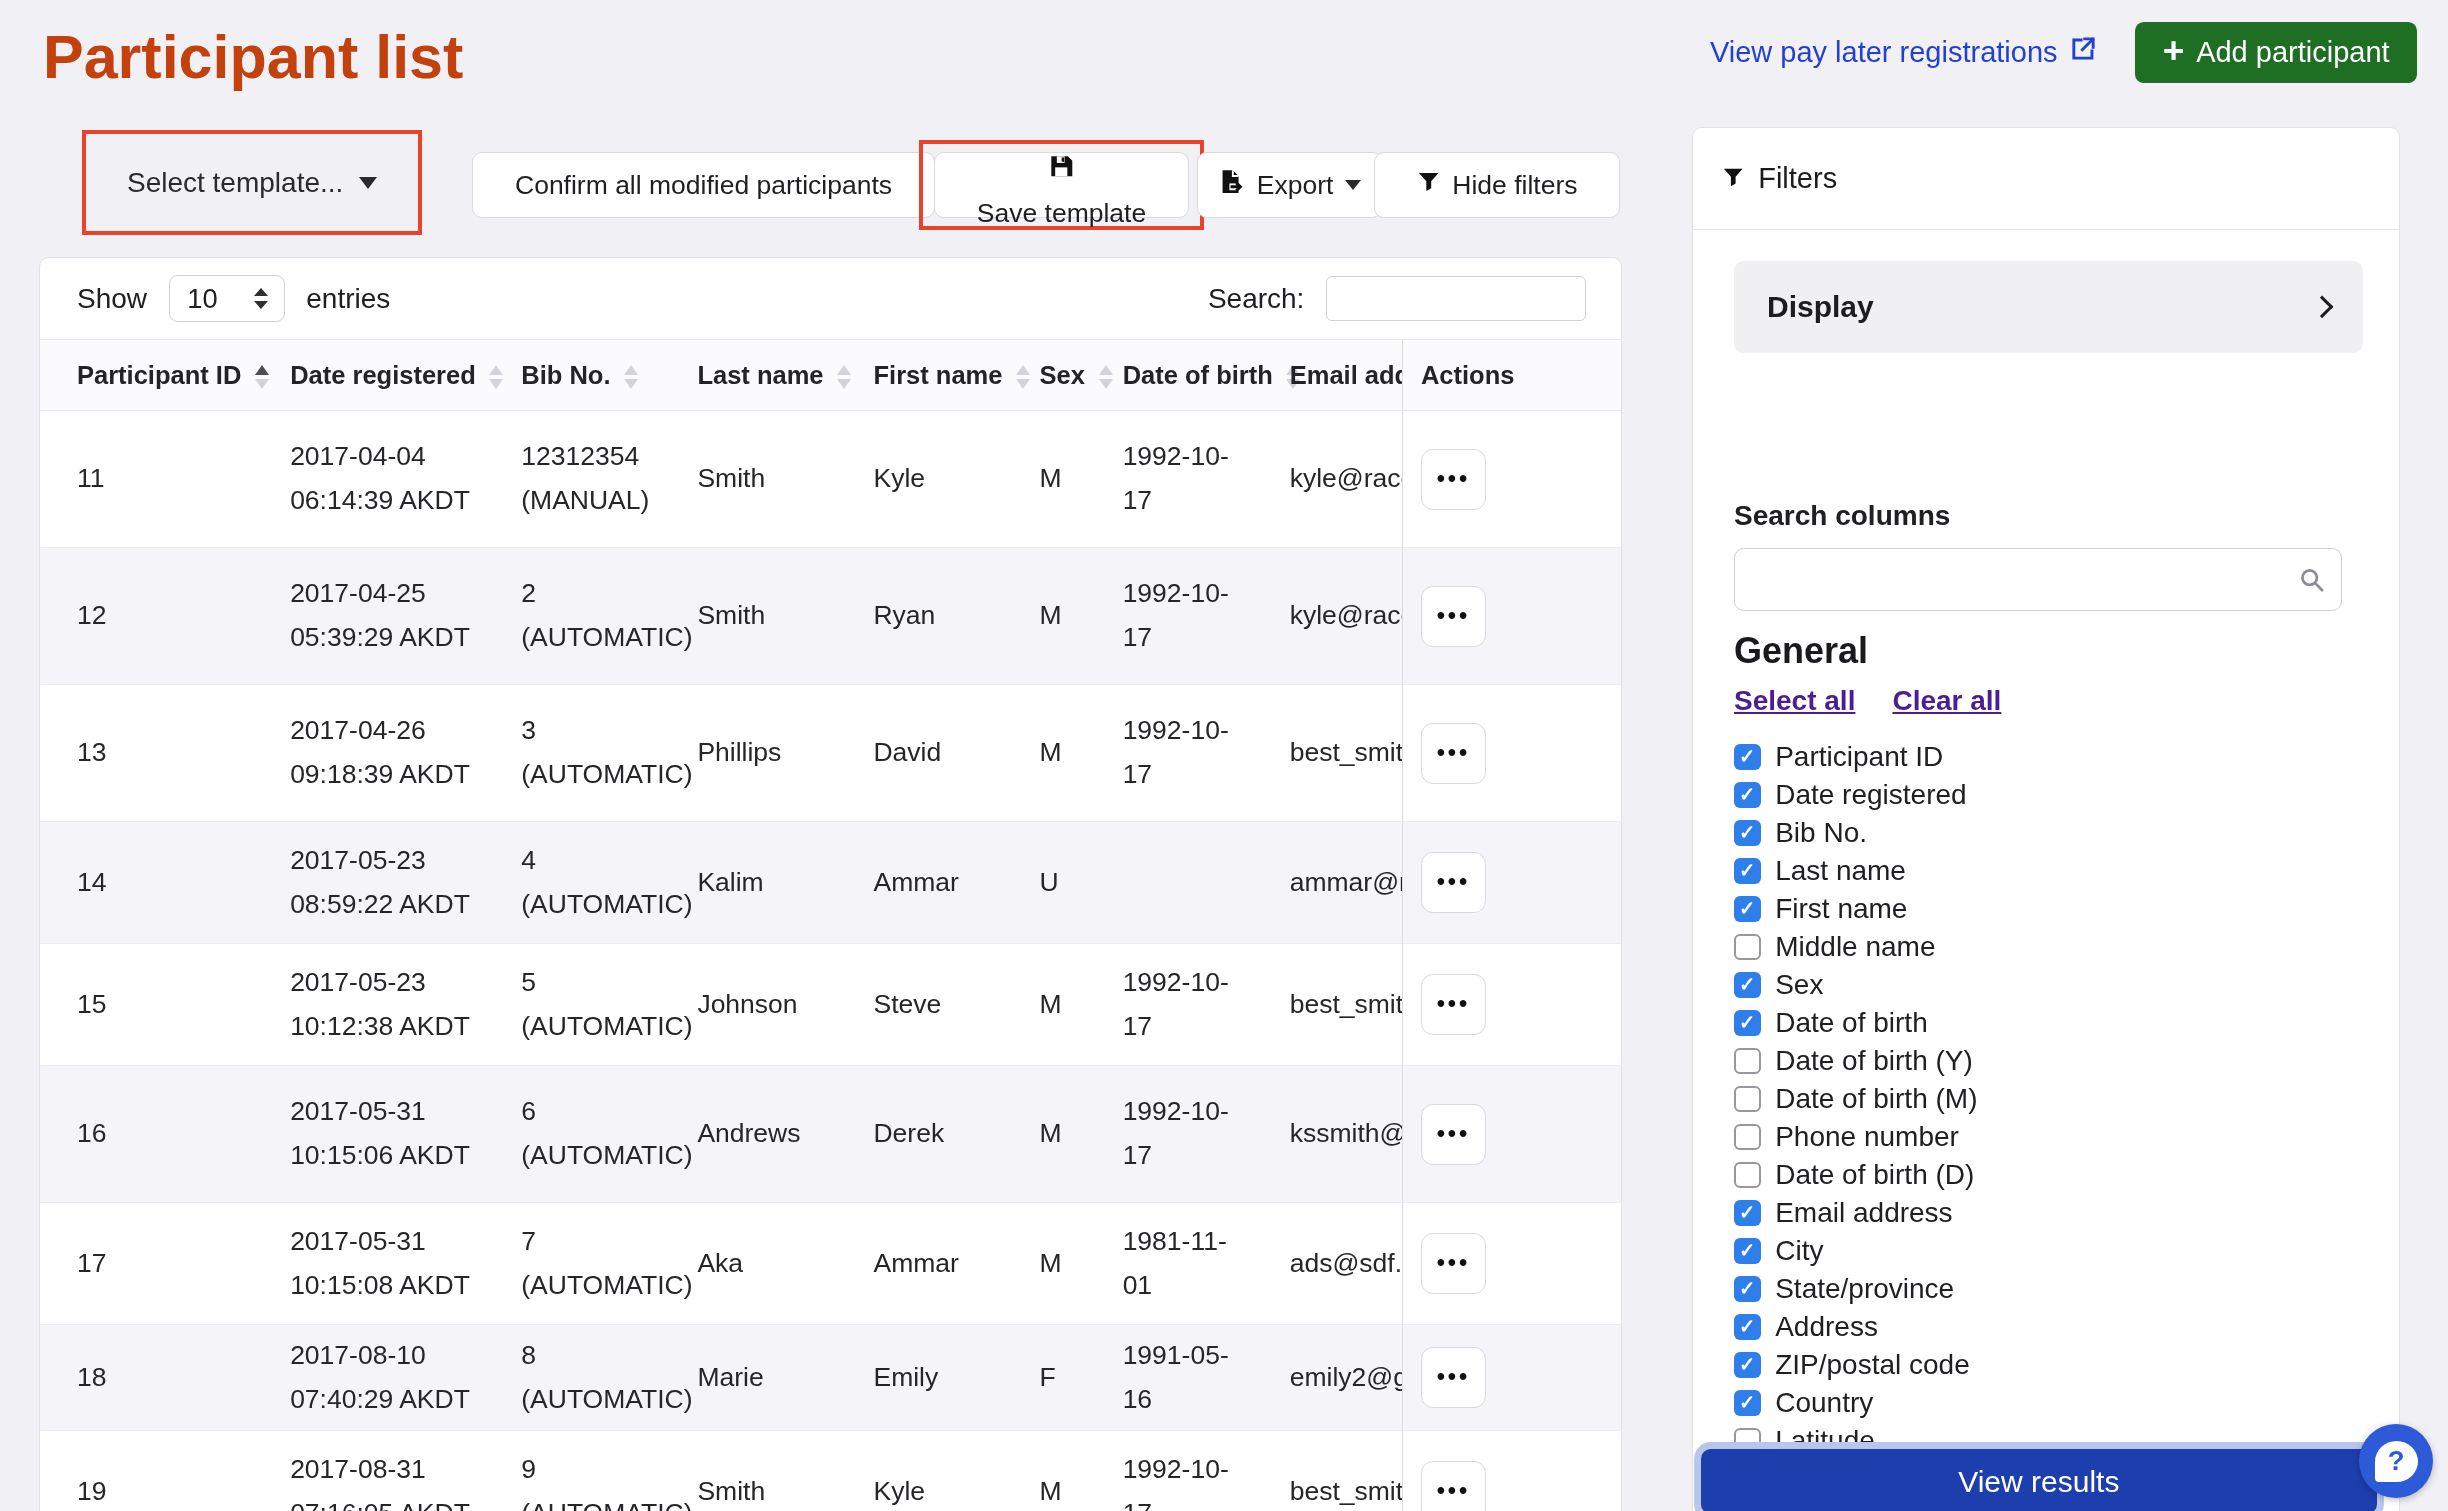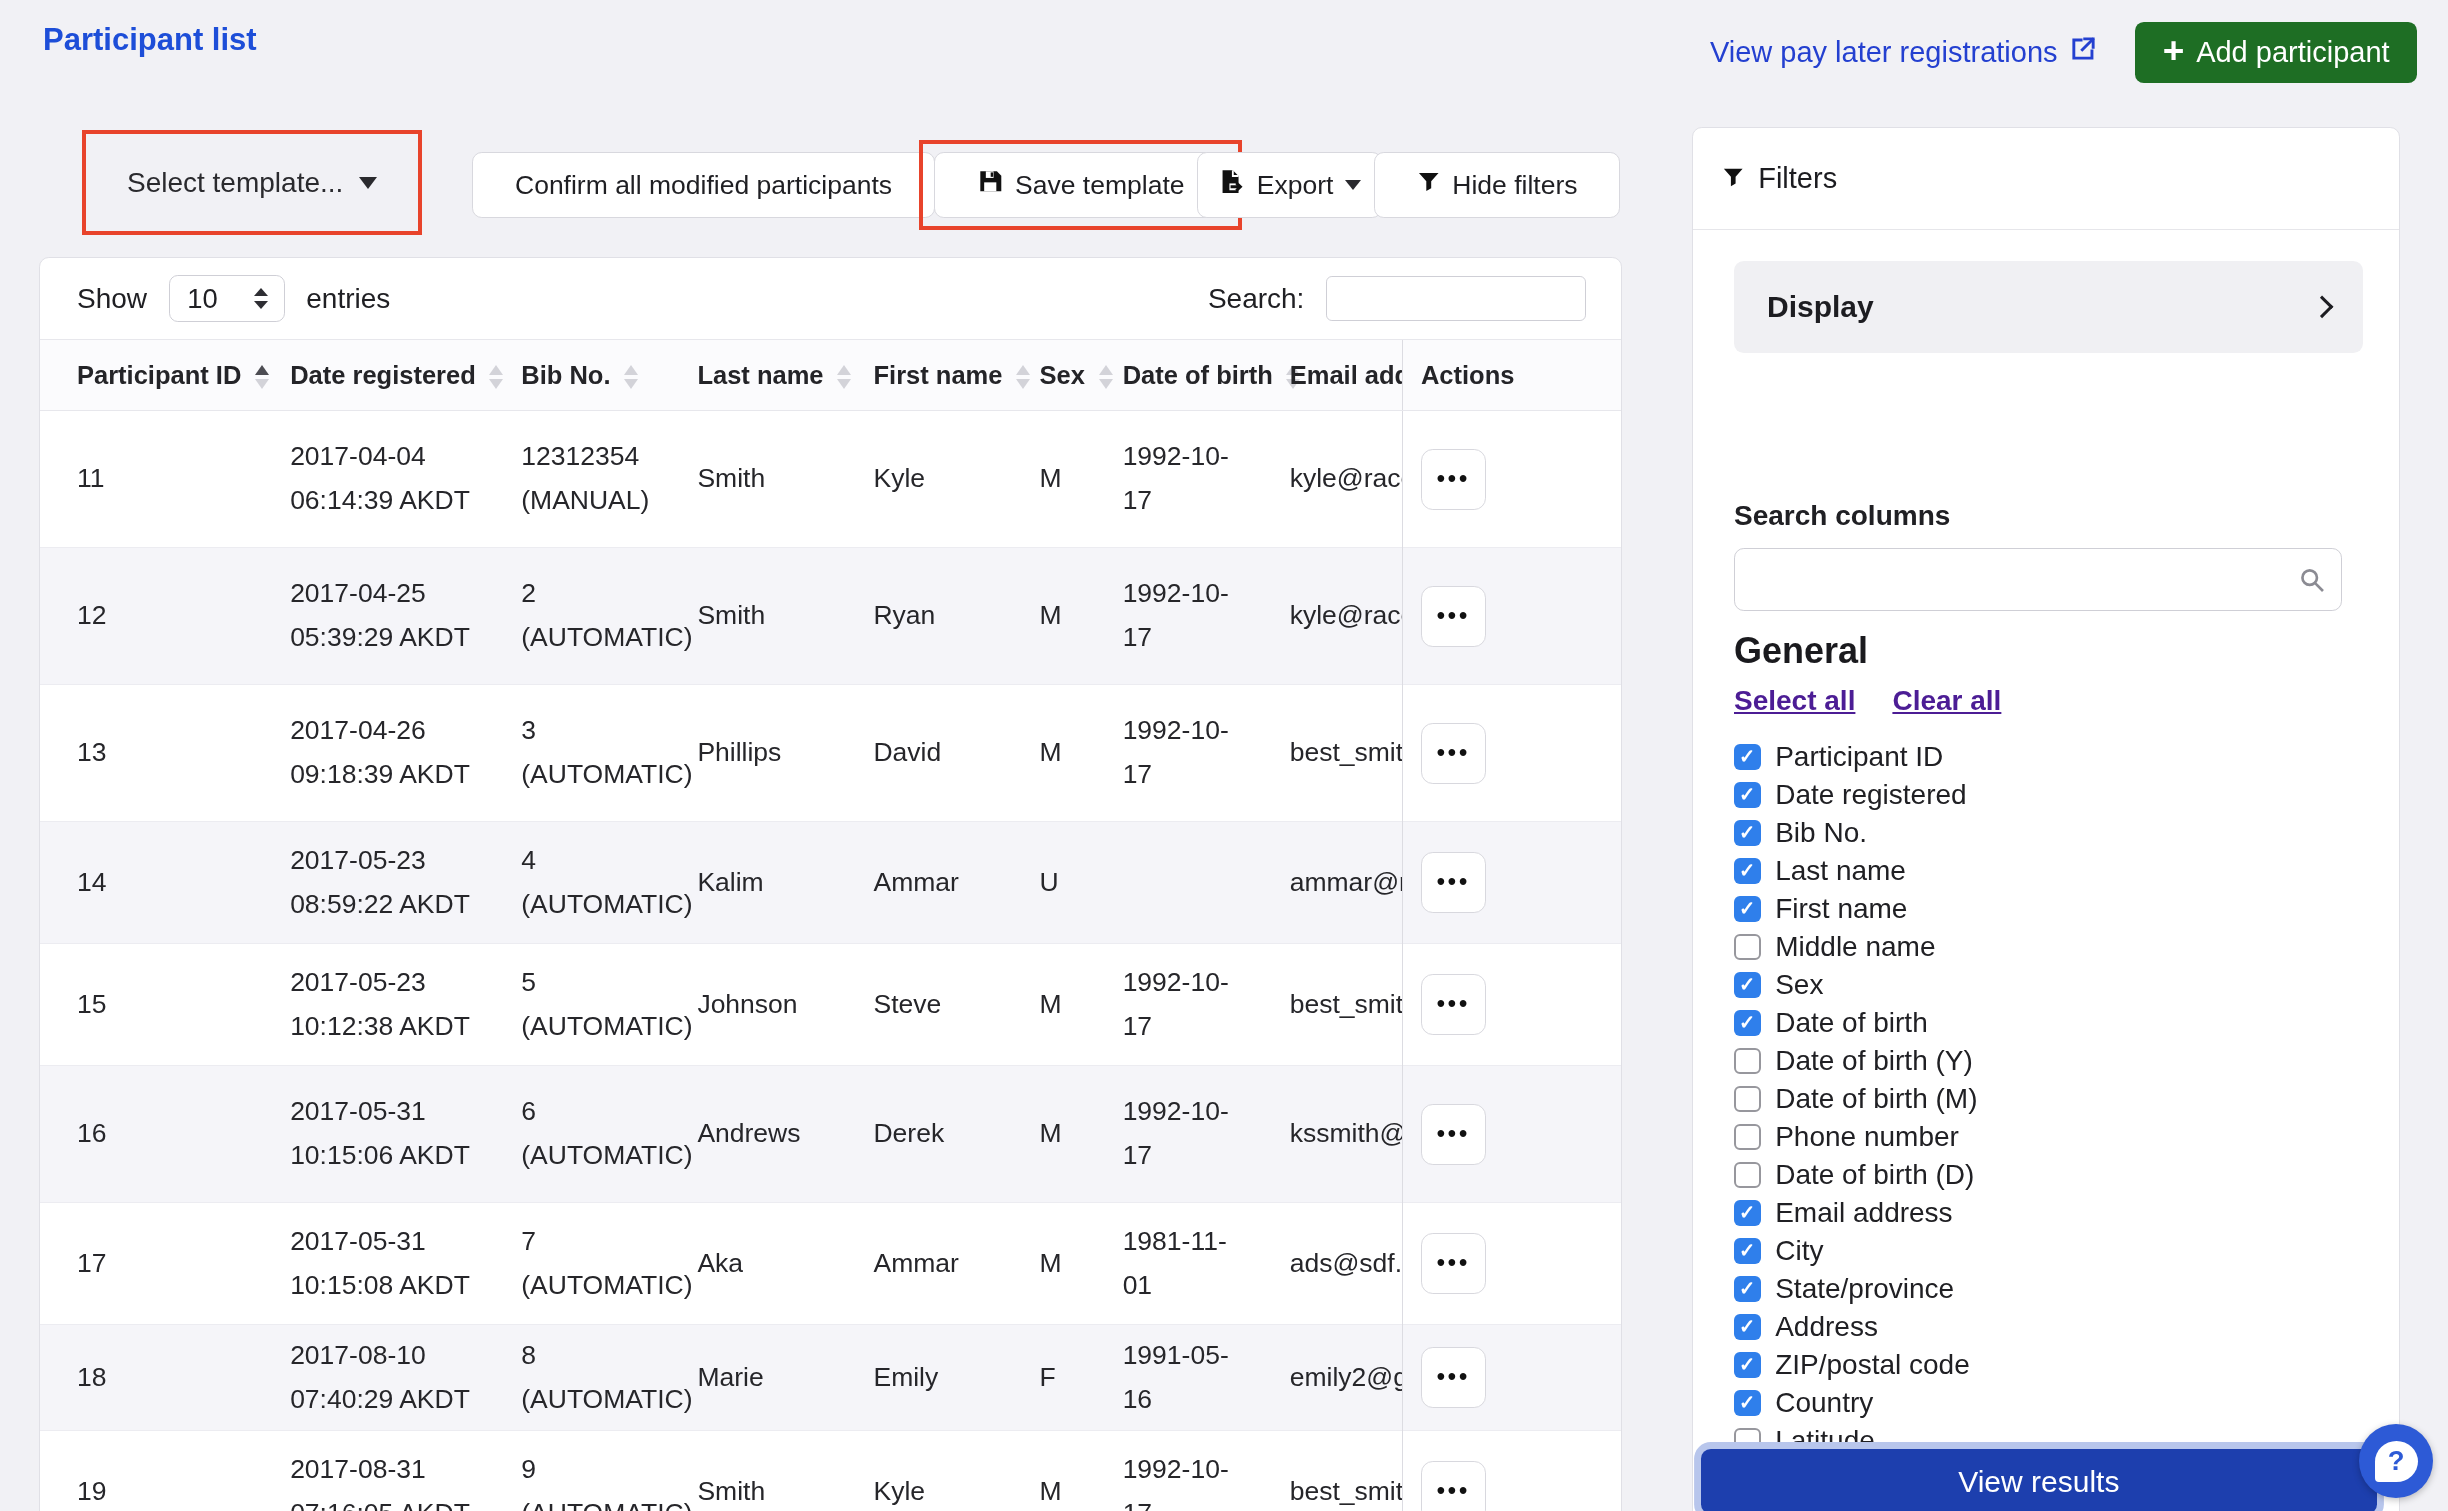--- a/index.html
+++ b/index.html
@@ -1,35 +1,35 @@
 <!DOCTYPE html>
 <html><head>
 <meta charset="utf-8">
 <style>
   * { margin:0; padding:0; box-sizing:border-box; }
   body { font-family:"Liberation Sans", sans-serif; background:#e8e8ee; }
   .screen{ position:relative; width:2448px; height:1511px; background:#f1f1f5; overflow:hidden; color:#202024; }
 
   
-  .page-title{ position:absolute; left:43px; top:21.6px; font-size:31px; font-weight:700; color:#1d4ed8; }
+  .page-title{ position:absolute; left:43px; top:21.6px; font-size:61px; font-weight:700; color:#c2410c; }
   .header-right{ position:absolute; right:31px; top:21.6px; height:61px; display:flex; align-items:center; gap:37px; }
   .paylater{ display:flex; align-items:center; gap:11.8px; font-size:29px; color:#2440d0; cursor:pointer; }
   .btn-green{ display:flex; align-items:center; gap:11.8px; background:#1e6e24; color:#fff; border:none; border-radius:8.8px;
               height:61px; padding:0 27.4px; font-size:29px; font-family:inherit; cursor:pointer; }
   .btn-green .plus{ font-size:37px; font-weight:700; line-height:1; margin-top:-2.9px; }
 
   
   .annot{ position:absolute; border:4.9px solid #e8432b; }
   .annot.select-template-box{ left:42px; top:130px; width:340px; height:105px; display:flex; align-items:center; justify-content:center;margin-left:40px; }
   .select-template{ display:flex; align-items:center; gap:15.7px; font-size:28px; color:#2a2a2e; cursor:pointer; }
   .caret{ width:0; height:0; border-left:9.8px solid transparent; border-right:9.8px solid transparent; border-top:12.7px solid #2a2a2e; }
   .btn{ position:absolute; top:152px; height:66px; display:flex; align-items:center; gap:11.8px; background:#fff;
         border:1.5px solid #d8d8de; border-radius:9.8px; padding:0 42px; font-size:26.5px; color:#1f1f23; font-family:inherit; cursor:pointer; }
   .annot.save-box{ left:919px; top:140px; height:90px; padding:10.8px; display:flex; align-items:center; }
-  .annot.save-box .btn{ position:static; top:auto; }
+  .annot.save-box .btn{ position:static; top:auto;flex-direction:column; }
 
   
   .card{ position:absolute; background:#fff; border:1.5px solid #e0e0e6; border-radius:9.8px; }
   .table-card{ left:39px; top:257px; width:1583px; height:1274px; overflow:hidden; }
   .controls{ height:81px; display:flex; align-items:center; justify-content:space-between; padding:0 35px 0 37px; font-size:28px; }
   .controls .left, .controls .right{ display:flex; align-items:center; gap:21.6px; }
   .entries-select{ width:116px; height:47px; border:1.5px solid #cfcfd6; border-radius:8.8px; display:flex; align-items:center;
                    justify-content:space-between; padding:0 15.7px 0 17.6px; font-size:27.4px; cursor:pointer; }
   .stepper{ display:flex; flex-direction:column; gap:4.9px; }
   .stepper i{ width:0; height:0; border-left:7.8px solid transparent; border-right:7.8px solid transparent; }

